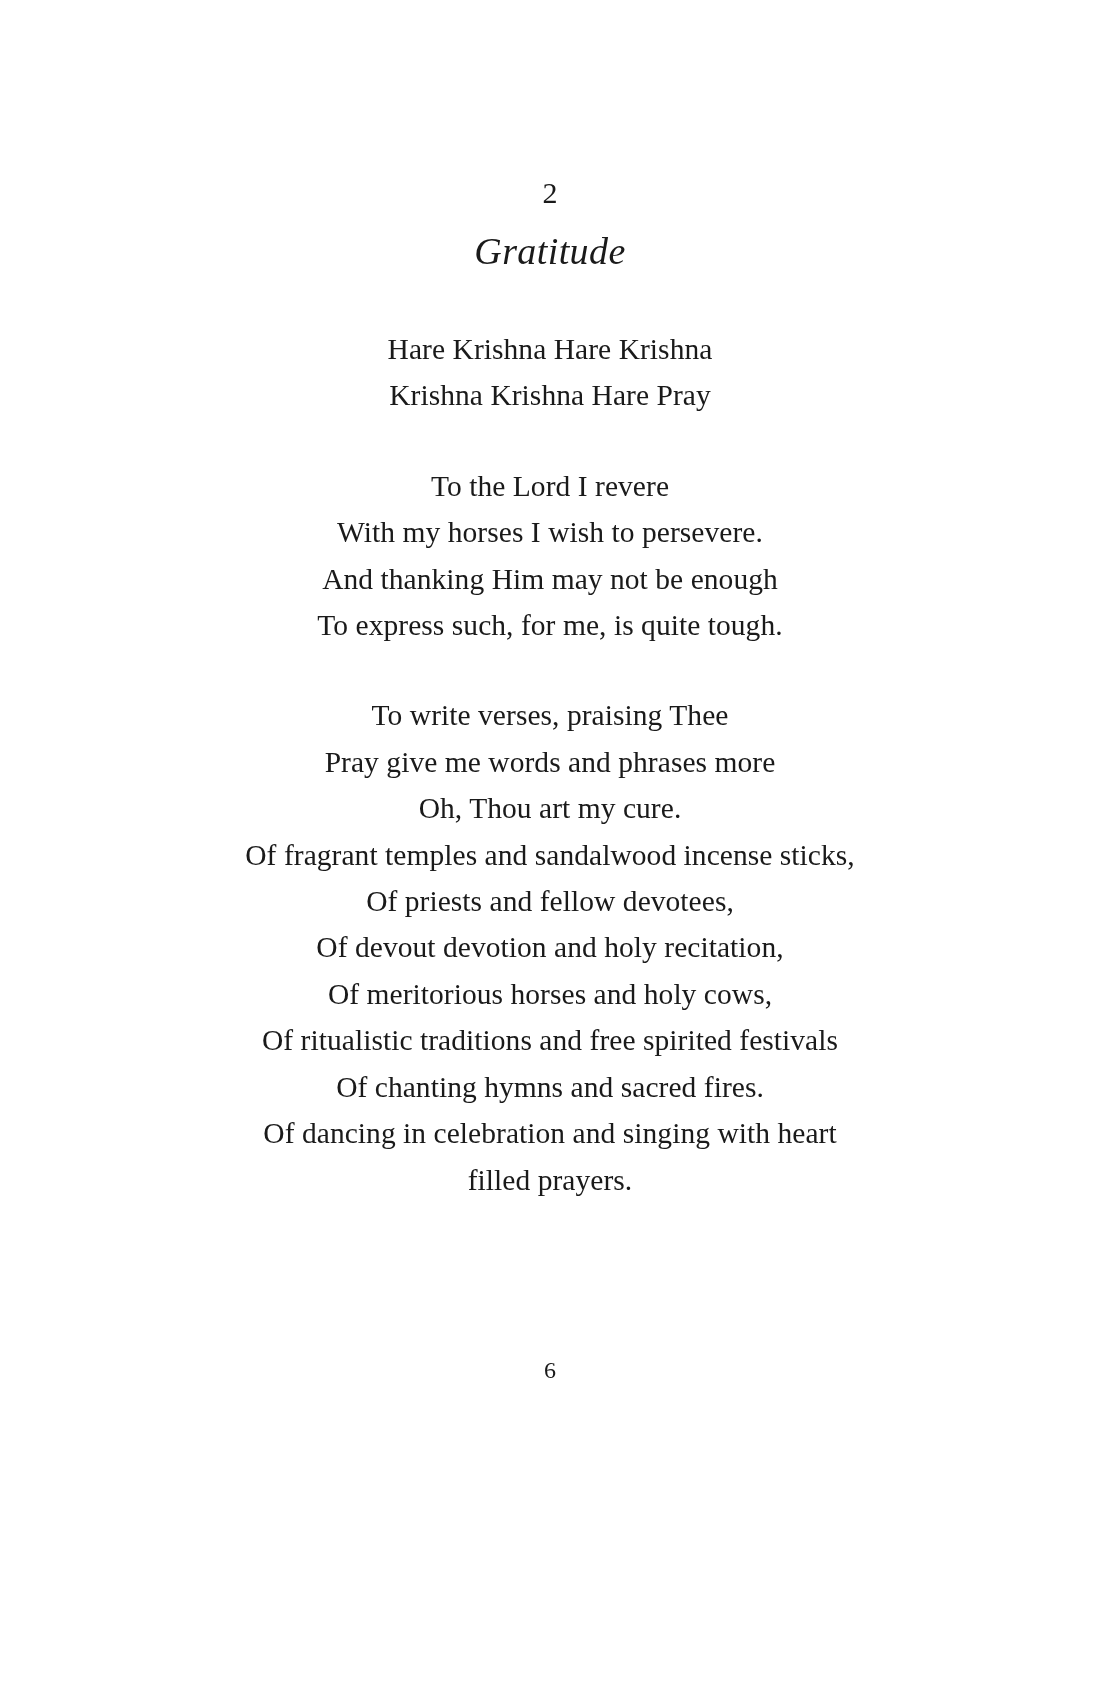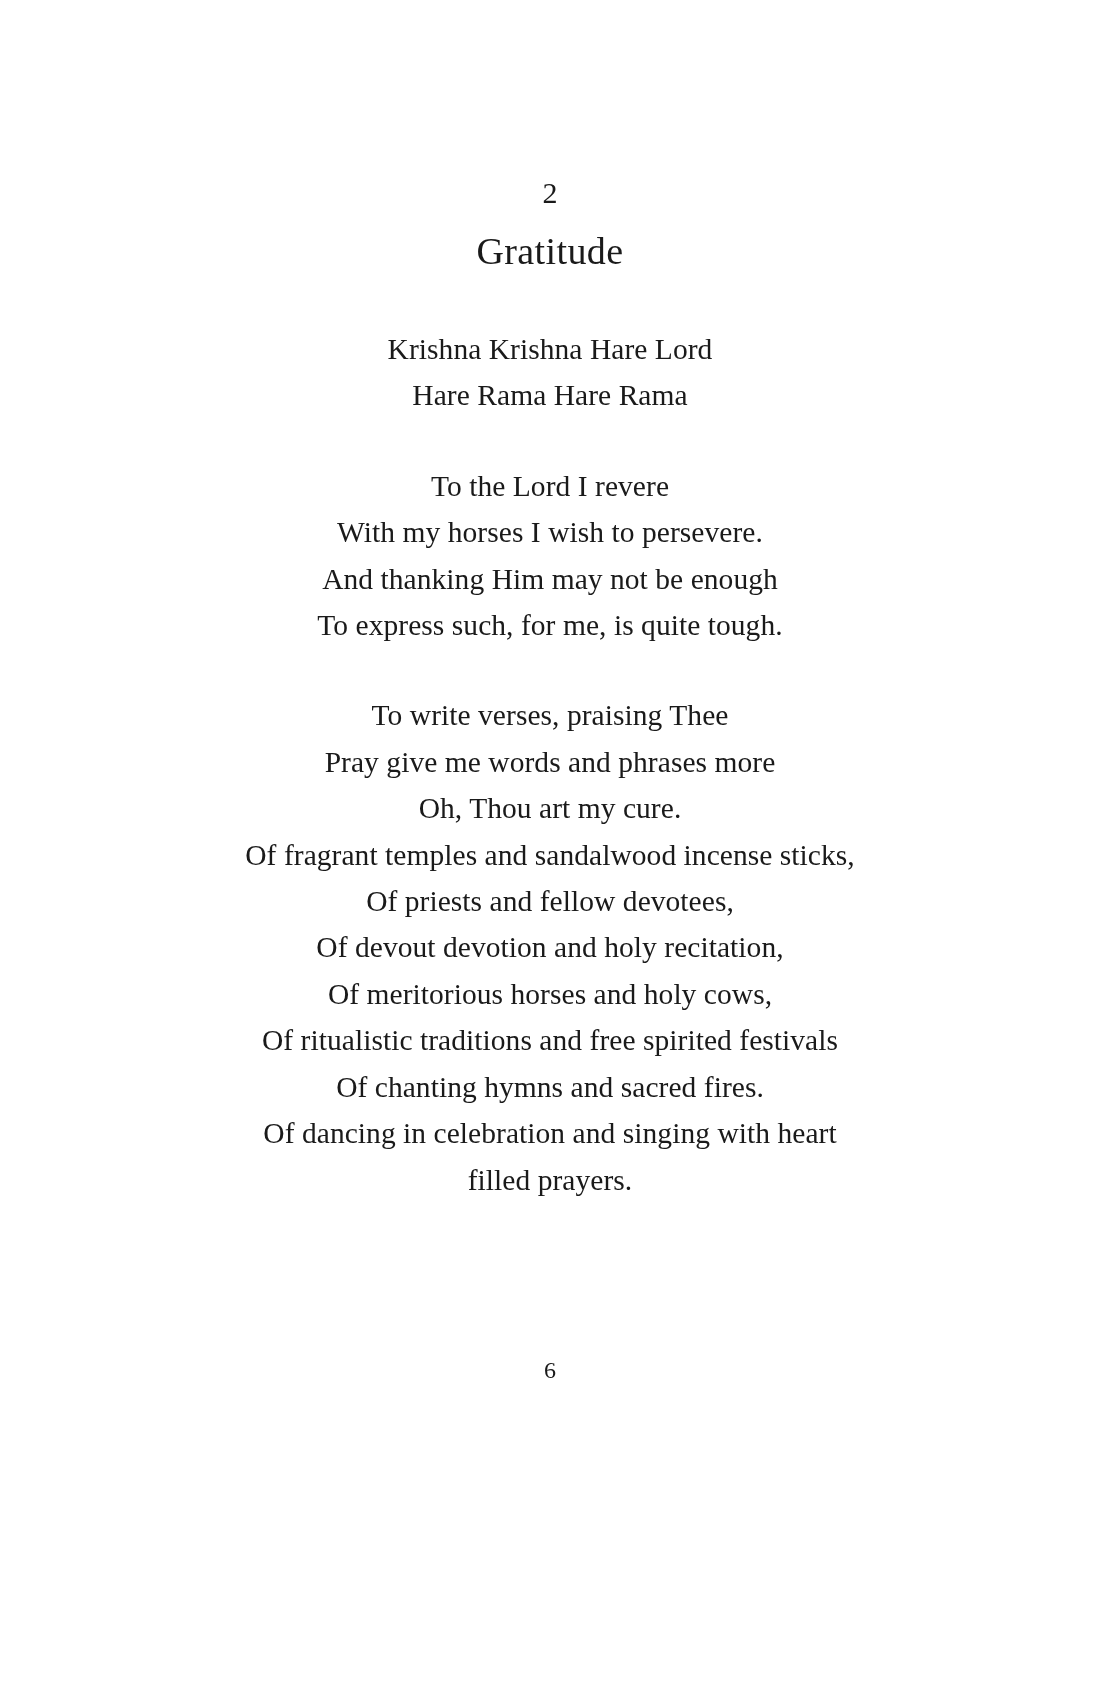--- a/index.html
+++ b/index.html
@@ -36,20 +36,21 @@
     letter-spacing: 0.2px;
     font-weight: 400;
   }
 
   .chapter-title {
     font-size: 38px;
     line-height: 1;
     margin-top: 24px;
     letter-spacing: 0.4px;
     font-weight: 400;
+    font-style: italic;
   }
 
   .poem {
     margin-top: 56px;
   }
 
   .stanza {
     margin: 0;
     padding: 0;
   }
@@ -83,22 +84,22 @@
 <div class="page" style="background: rgb(255, 255, 255); color: rgb(26, 26, 26);">
 
   <div class="content">
 
     <div class="chapter-number">2</div>
 
     <h1 class="chapter-title">Gratitude</h1>
 
     <div class="poem">
         <div class="stanza">
-          <div class="line">Krishna Krishna Hare Lord</div>
-          <div class="line">Hare Rama Hare Rama</div>
+          <div class="line">Hare Krishna Hare Krishna</div>
+          <div class="line">Krishna Krishna Hare Pray</div>
         </div>
         <div class="stanza">
           <div class="line">To the Lord I revere</div>
           <div class="line">With my horses I wish to persevere.</div>
           <div class="line">And thanking Him may not be enough</div>
           <div class="line">To express such, for me, is quite tough.</div>
         </div>
         <div class="stanza">
           <div class="line">To write verses, praising Thee</div>
           <div class="line">Pray give me words and phrases more</div>

